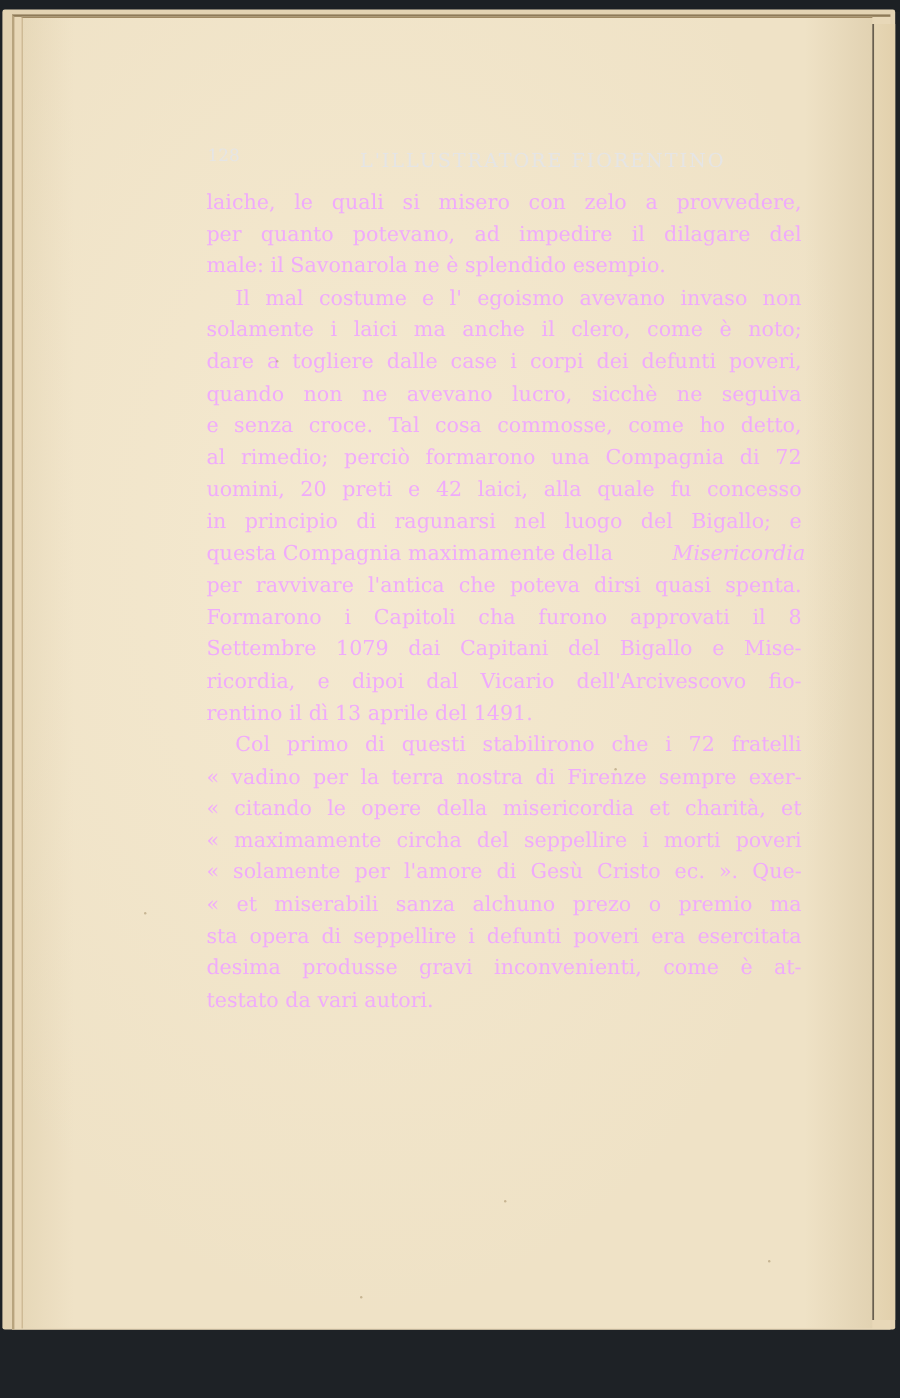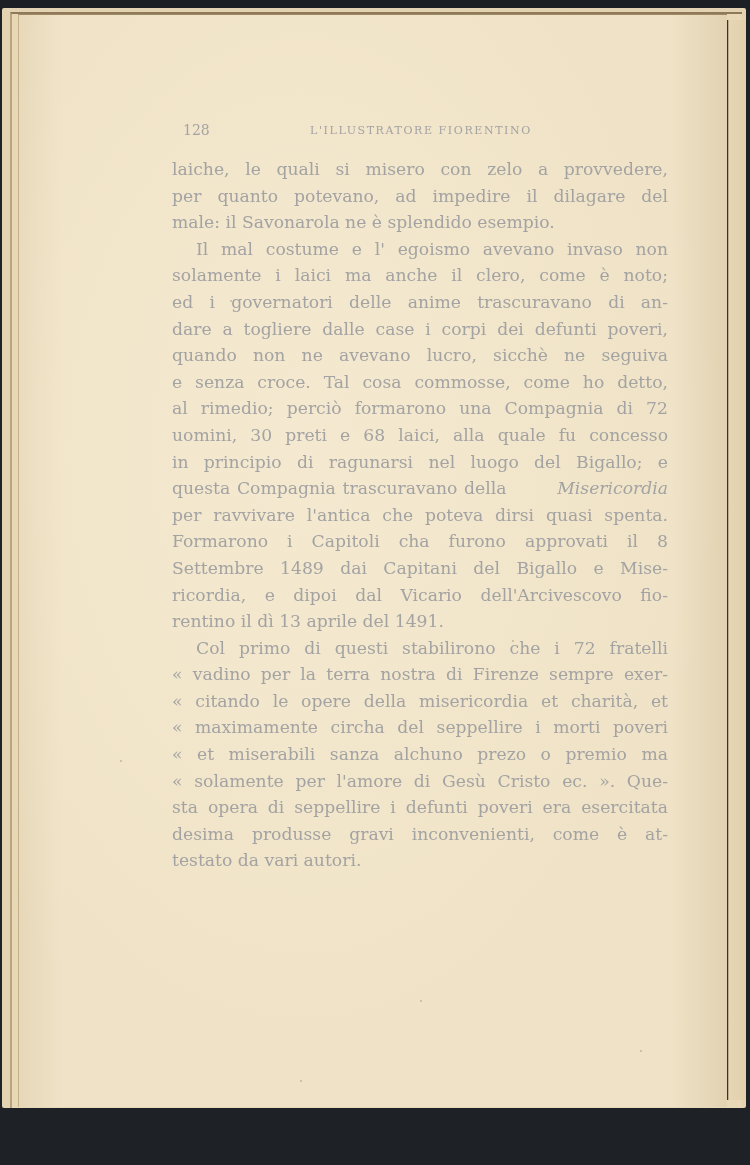--- a/index.html
+++ b/index.html
@@ -60,52 +60,52 @@
     .top-dark {
       position: absolute;
       left: 0;
       top: 0;
       width: 750px;
       height: 10px;
       background: #1c2024;
     }
     .page-header {
       position: absolute;
-      left: 183px;
+      left: 173px;
       top: 122px;
       width: 500px;
       height: 20px;
       font-family: "DejaVu Serif", serif;
-      color: #a3a3a3;
+      color: #e5e5e5;
       text-align: right;
     }
     .page-number {
       position: absolute;
       left: 0;
       top: 0;
       font-size: 14px;
     }
     .running-title {
       position: absolute;
       left: 127px;
       top: 2px;
-      font-size: 11px;
+      font-size: 16px;
       letter-spacing: 1.6px;
       font-variant: small-caps;
       text-transform: uppercase;
     }
     .body-text {
       position: absolute;
       left: 172px;
       top: 156px;
       width: 496px;
       font-family: "DejaVu Serif", serif;
       font-size: 17.2px;
       line-height: 26.6px;
-      color: #a3a3a3;
+      color: #f0abfc;
     }
     .line {
       display: block;
       white-space: nowrap;
       text-align: justify;
       text-align-last: justify;
       width: 496px;
       height: 26.6px;
     }
     .line.last {
@@ -148,39 +148,38 @@
     <span class="page-number">128</span>
     <span class="running-title">L'illustratore fiorentino</span>
   </div>
 
   <div class="body-text" id="body-text">
       <span class="line"><span>laiche, le quali si misero con zelo a provvedere,</span></span>
       <span class="line"><span>per quanto potevano, ad impedire il dilagare del</span></span>
       <span class="line last"><span>male: il Savonarola ne è splendido esempio.</span></span>
       <span class="line indent"><span>Il mal costume e l' egoismo avevano invaso non</span></span>
       <span class="line"><span>solamente i laici ma anche il clero, come è noto;</span></span>
-      <span class="line"><span>ed i governatori delle anime trascuravano di an-</span></span>
       <span class="line"><span>dare a togliere dalle case i corpi dei defunti poveri,</span></span>
       <span class="line"><span>quando non ne avevano lucro, sicchè ne seguiva</span></span>
       <span class="line"><span>e senza croce. Tal cosa commosse, come ho detto,</span></span>
       <span class="line"><span>al rimedio; perciò formarono una Compagnia di 72</span></span>
-      <span class="line"><span>uomini, 30 preti e 68 laici, alla quale fu concesso</span></span>
+      <span class="line"><span>uomini, 20 preti e 42 laici, alla quale fu concesso</span></span>
       <span class="line"><span>in principio di ragunarsi nel luogo del Bigallo; e</span></span>
-      <span class="line"><span>questa Compagnia trascuravano della</span> <em>Misericordia</em></span>
+      <span class="line"><span>questa Compagnia maximamente della</span> <em>Misericordia</em></span>
       <span class="line"><span>per ravvivare l'antica che poteva dirsi quasi spenta.</span></span>
       <span class="line"><span>Formarono i Capitoli cha furono approvati il 8</span></span>
-      <span class="line"><span>Settembre 1489 dai Capitani del Bigallo e Mise-</span></span>
+      <span class="line"><span>Settembre 1079 dai Capitani del Bigallo e Mise-</span></span>
       <span class="line"><span>ricordia, e dipoi dal Vicario dell'Arcivescovo fio-</span></span>
       <span class="line last"><span>rentino il dì 13 aprile del 1491.</span></span>
       <span class="line indent"><span>Col primo di questi stabilirono che i 72 fratelli</span></span>
       <span class="line"><span>« vadino per la terra nostra di Firenze sempre exer-</span></span>
       <span class="line"><span>« citando le opere della misericordia et charità, et</span></span>
       <span class="line"><span>« maximamente circha del seppellire i morti poveri</span></span>
+      <span class="line"><span>« solamente per l'amore di Gesù Cristo ec. ». Que-</span></span>
       <span class="line"><span>« et miserabili sanza alchuno prezo o premio ma</span></span>
-      <span class="line"><span>« solamente per l'amore di Gesù Cristo ec. ». Que-</span></span>
       <span class="line"><span>sta opera di seppellire i defunti poveri era esercitata</span></span>
       <span class="line"><span>desima produsse gravi inconvenienti, come è at-</span></span>
       <span class="line last"><span>testato da vari autori.</span></span>
     </div>
 
   <div class="specks">
     <span class="speck" style="left:230px;top:300px"></span>
     <span class="speck" style="left:512px;top:640px"></span>
     <span class="speck" style="left:640px;top:1050px"></span>
     <span class="speck" style="left:300px;top:1080px"></span>

